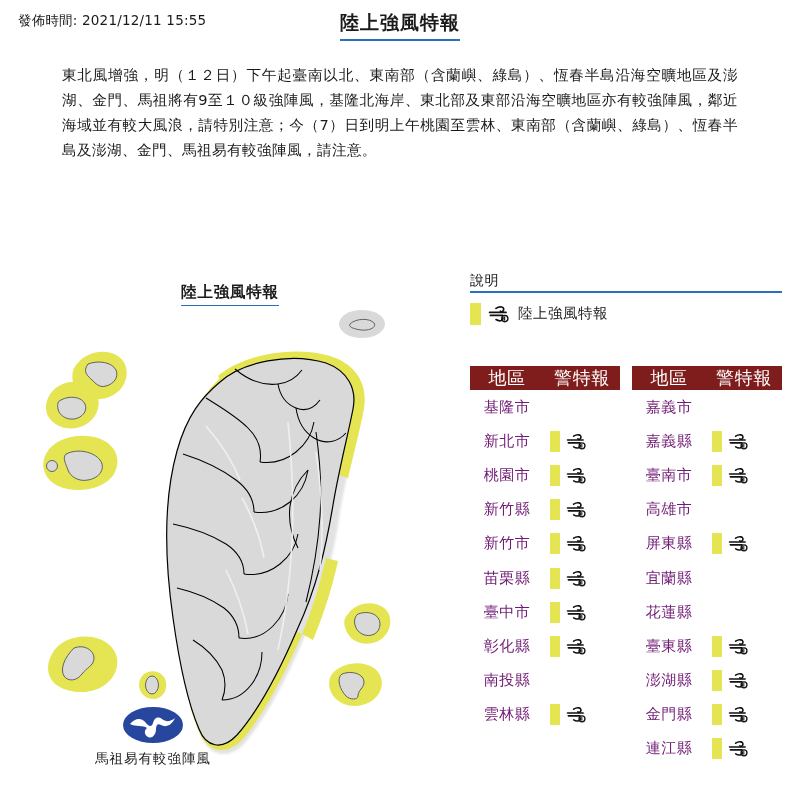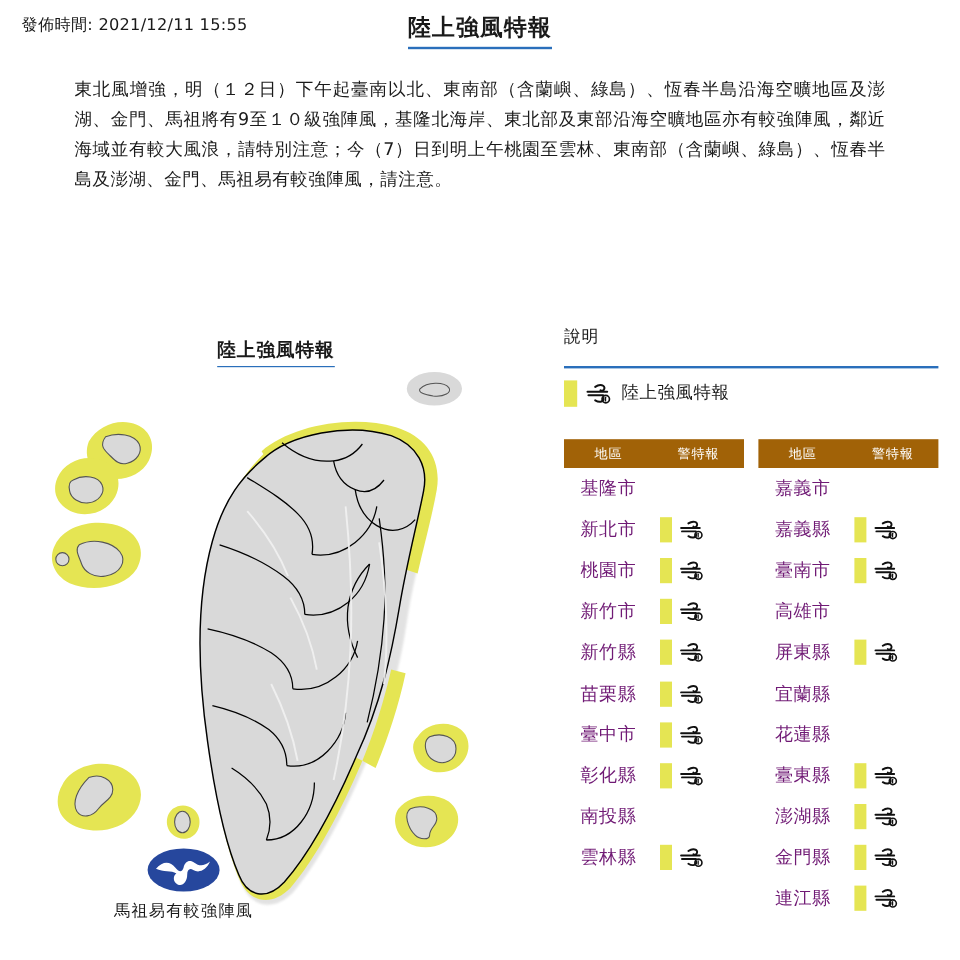--- a/index.html
+++ b/index.html
@@ -47,34 +47,34 @@
   }
   .map-svg { position: absolute; left: 0; top: 34px; }
 
   
   .logo-block { position: absolute; left: 58px; top: 706px; width: 190px; text-align: center; }
   .logo-mark { display: block; margin: 0 auto; }
   .logo-text { font-size: 13.5px; letter-spacing: 1px; margin-top: 2px; }
 
   
   .legend { position: absolute; left: 470px; top: 272px; width: 312px; }
-  .legend-title { font-size: 14px; letter-spacing: .5px; padding-bottom: 15px; }
+  .legend-title { font-size: 14px; letter-spacing: .5px; padding-bottom: 1px; }
   .legend-rule { height: 1.6px; background: #2a6fbb; width: 312px; }
   .legend-row { display: flex; align-items: center; margin-top: 10px; }
   .legend-swatch { width: 11px; height: 22px; background: #e5e553; flex: none; }
   .legend-icon { margin-left: 6px; flex: none; }
   .legend-label { margin-left: 7px; font-size: 14.5px; letter-spacing: .5px; }
 
   
   .tables { position: absolute; left: 470px; top: 366px; display: flex; gap: 12px; }
   .region-table { width: 150px; }
   .rt-head {
-    background: #a16207; color: #ffffff;
+    background: #7f1d1d; color: #ffffff;
     display: flex; height: 24px; align-items: center;
-    font-size: 11px; letter-spacing: .6px;
+    font-size: 18px; letter-spacing: .6px;
   }
   .rt-head .c-region { width: 74px; text-align: center; }
   .rt-head .c-warn { width: 76px; text-align: center; }
   .rt-row { display: flex; align-items: center; height: 34.2px; }
   .rt-row .c-region {
     width: 74px; text-align: center;
     font-size: 15px; letter-spacing: .5px; color: #701a75;
   }
   .rt-row .c-warn { width: 76px; display: flex; align-items: center; padding-left: 6px; }
   .warn-swatch { width: 10px; height: 21px; background: #e5e553; flex: none; }
@@ -284,37 +284,37 @@
     <path d="M2.6 8.4 H 19"></path>
     <path d="M3.4 11.4 H 15.6"></path>
     <path d="M9 15.6 C 13 18, 16.6 16.4, 15.8 13.6"></path>
   </g>
   <circle cx="17.8" cy="14.6" r="3.1" fill="none" stroke="#111" stroke-width="1.4"></circle>
   <path d="M17.6 13.1 V 16.1" stroke="#111" stroke-width="1.1" stroke-linecap="round"></path>
 </svg>
             </div>
           </div>
           <div class="rt-row">
+            <div class="c-region">新竹縣</div>
+            <div class="c-warn">
+              <div class="warn-swatch"></div>
+<svg class="warn-icon" width="23" height="19" viewBox="0 0 24 20">
+  <g fill="none" stroke="#111" stroke-width="1.7" stroke-linecap="round">
+    <path d="M9 4.4 C 13 1.6, 17.4 3, 16.6 6 C 16.1 7.8, 14.2 8.2, 13.4 7.2"></path>
+    <path d="M2.6 8.4 H 19"></path>
+    <path d="M3.4 11.4 H 15.6"></path>
+    <path d="M9 15.6 C 13 18, 16.6 16.4, 15.8 13.6"></path>
+  </g>
+  <circle cx="17.8" cy="14.6" r="3.1" fill="none" stroke="#111" stroke-width="1.4"></circle>
+  <path d="M17.6 13.1 V 16.1" stroke="#111" stroke-width="1.1" stroke-linecap="round"></path>
+</svg>
+            </div>
+          </div>
+          <div class="rt-row">
             <div class="c-region">新竹市</div>
-            <div class="c-warn">
-              <div class="warn-swatch"></div>
-<svg class="warn-icon" width="23" height="19" viewBox="0 0 24 20">
-  <g fill="none" stroke="#111" stroke-width="1.7" stroke-linecap="round">
-    <path d="M9 4.4 C 13 1.6, 17.4 3, 16.6 6 C 16.1 7.8, 14.2 8.2, 13.4 7.2"></path>
-    <path d="M2.6 8.4 H 19"></path>
-    <path d="M3.4 11.4 H 15.6"></path>
-    <path d="M9 15.6 C 13 18, 16.6 16.4, 15.8 13.6"></path>
-  </g>
-  <circle cx="17.8" cy="14.6" r="3.1" fill="none" stroke="#111" stroke-width="1.4"></circle>
-  <path d="M17.6 13.1 V 16.1" stroke="#111" stroke-width="1.1" stroke-linecap="round"></path>
-</svg>
-            </div>
-          </div>
-          <div class="rt-row">
-            <div class="c-region">新竹縣</div>
             <div class="c-warn">
               <div class="warn-swatch"></div>
 <svg class="warn-icon" width="23" height="19" viewBox="0 0 24 20">
   <g fill="none" stroke="#111" stroke-width="1.7" stroke-linecap="round">
     <path d="M9 4.4 C 13 1.6, 17.4 3, 16.6 6 C 16.1 7.8, 14.2 8.2, 13.4 7.2"></path>
     <path d="M2.6 8.4 H 19"></path>
     <path d="M3.4 11.4 H 15.6"></path>
     <path d="M9 15.6 C 13 18, 16.6 16.4, 15.8 13.6"></path>
   </g>
   <circle cx="17.8" cy="14.6" r="3.1" fill="none" stroke="#111" stroke-width="1.4"></circle>

